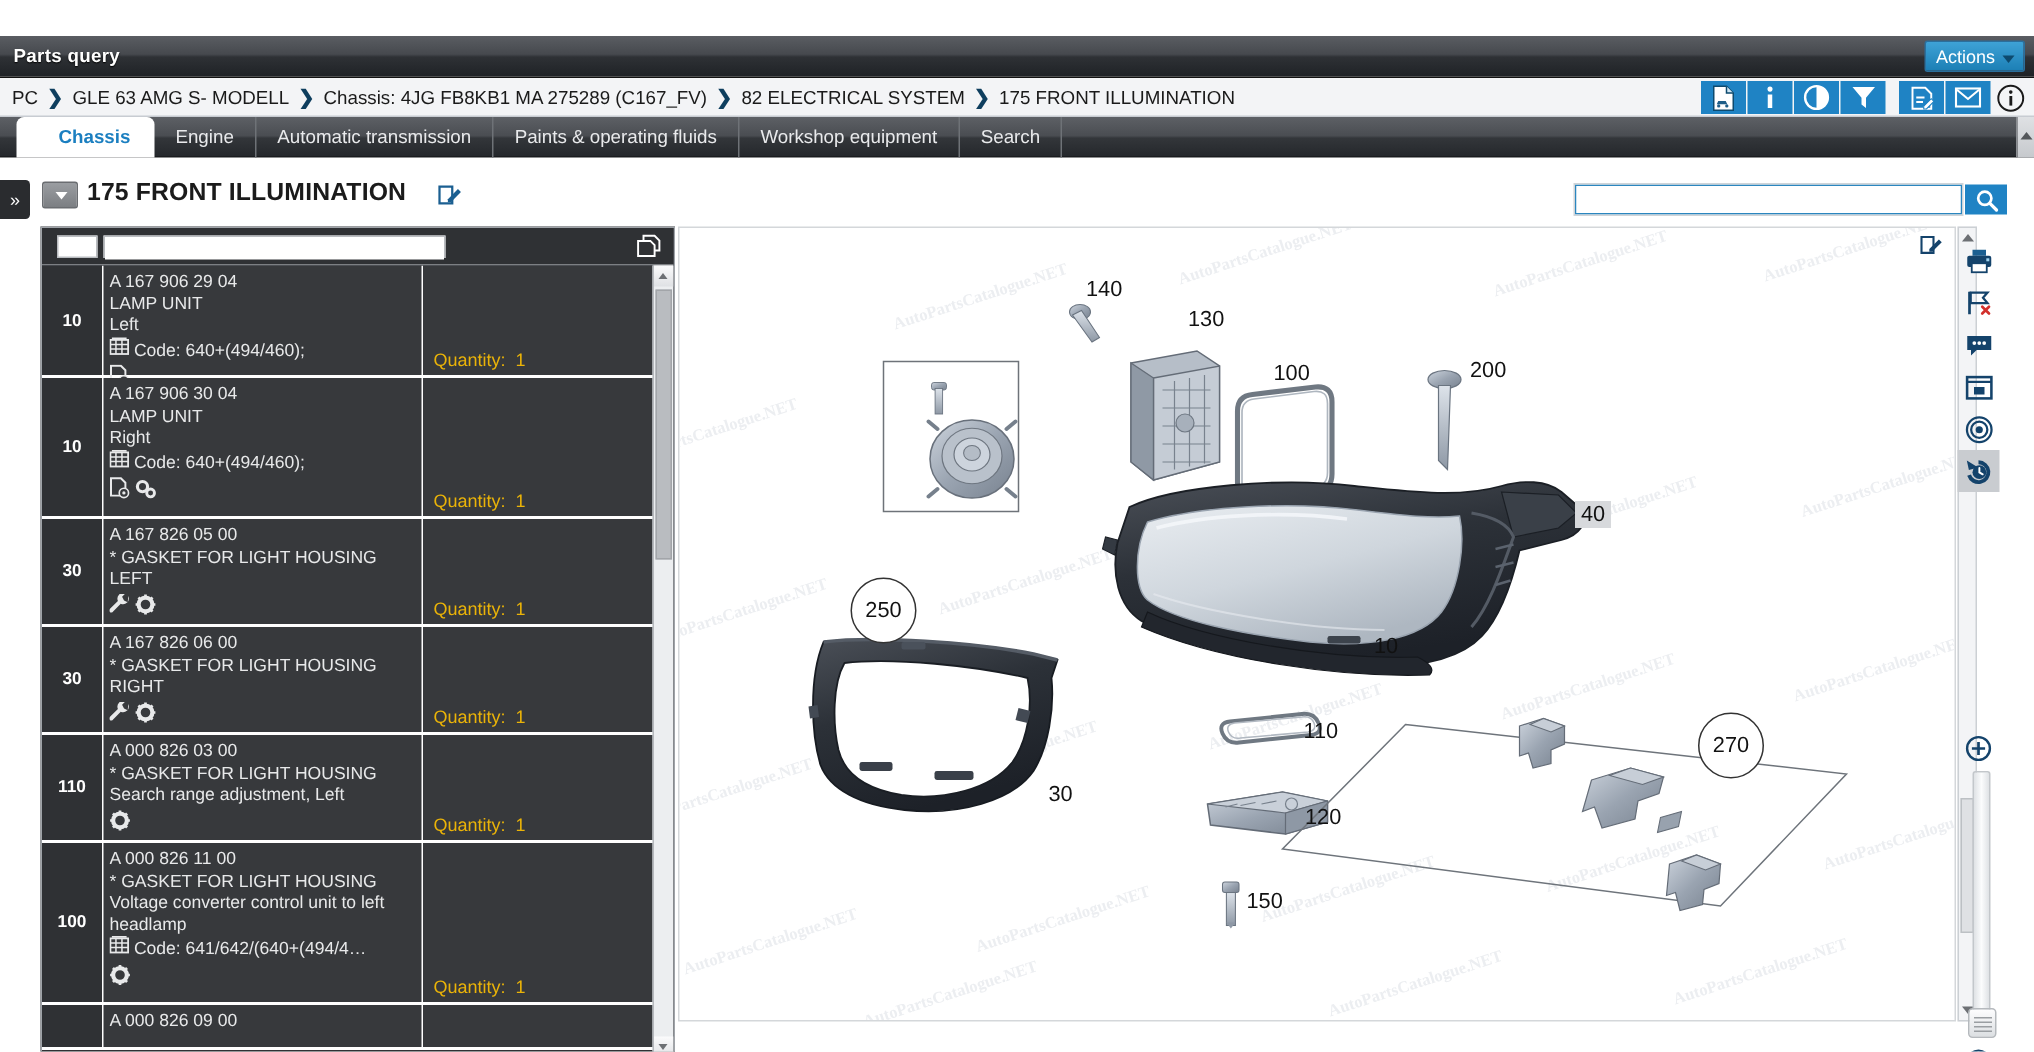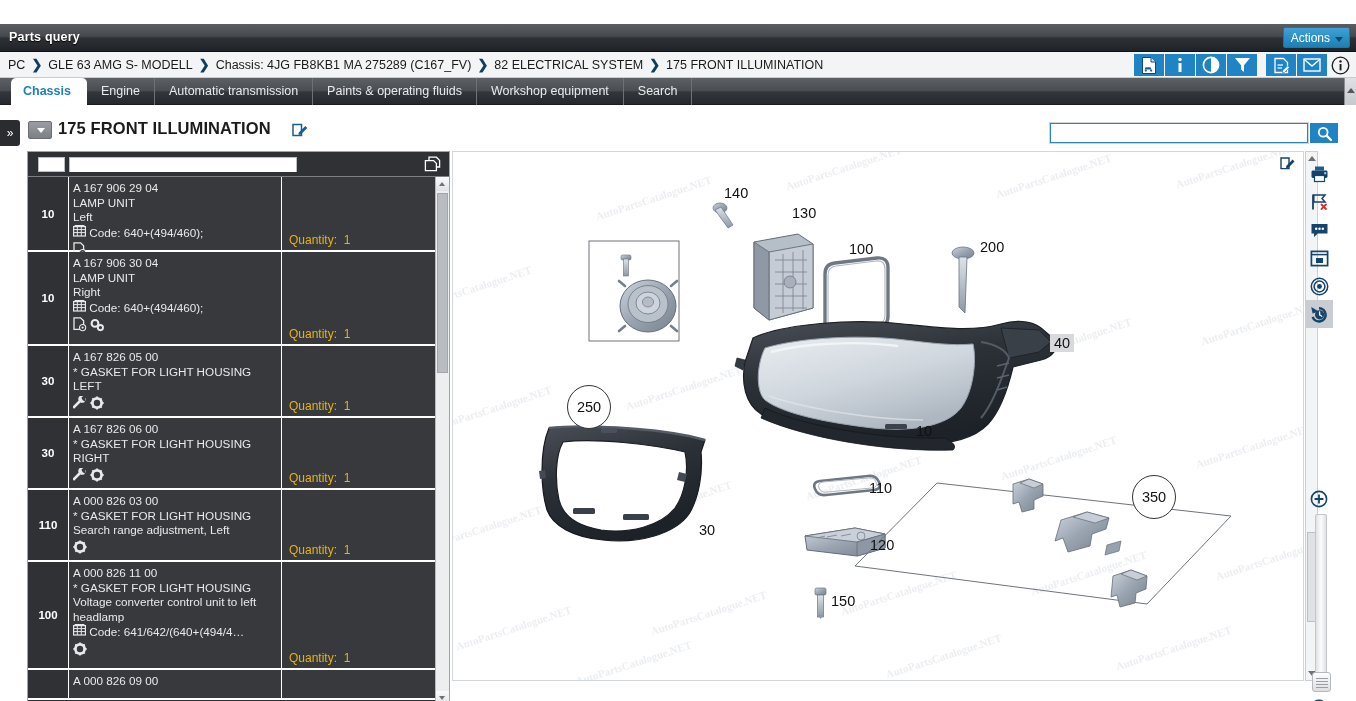--- a/index.html
+++ b/index.html
@@ -84,21 +84,21 @@
     border-right:1px solid #6e7277;
     cursor:pointer;
   }
   .tab.active{
     background:#ffffff;
     color:#1b7fc0;
     font-weight:bold;
     border-radius:5px 5px 0 0;
     border-right:none;
     margin-left:11px;
-    padding:6px 16px 0 12px;
+    padding:6px 16px 0 28px;
   }
   .tab-scroll{
     position:absolute; right:0; top:0; width:12px; height:27px;
     background:linear-gradient(to bottom,#dfe1e4,#c6c9cd);
     border-left:1px solid #8b8e92;
   }
   .tab-scroll .arr{
     position:absolute; left:2px; top:10px;
     width:0;height:0;border-left:4px solid transparent;border-right:4px solid transparent;
     border-bottom:5px solid #53565a;
@@ -753,21 +753,21 @@
     </svg>
 
     <div class="callout" style="left:271px; top:33px;">140</div>
     <div class="callout" style="left:339px; top:53px;">130</div>
     <div class="callout" style="left:396px; top:89px;">100</div>
     <div class="callout" style="left:527px; top:87px;">200</div>
     <div class="callout circled" style="left:114px; top:233px;">250</div>
     <div class="callout hl" style="left:597px; top:182px;">40</div>
     <div class="callout" style="left:463px; top:271px;">10</div>
     <div class="callout" style="left:416px; top:328px;">110</div>
-    <div class="callout circled" style="left:679px; top:323px;">350</div>
+    <div class="callout circled" style="left:679px; top:323px;">270</div>
     <div class="callout" style="left:246px; top:370px;">30</div>
     <div class="callout" style="left:417px; top:385px;">120</div>
     <div class="callout" style="left:378px; top:441px;">150</div>
   </div>
 
   <div class="dsb">
     <span class="a-up"></span>
     <div class="thumb"></div>
     <span class="a-dn"></span>
   </div>

